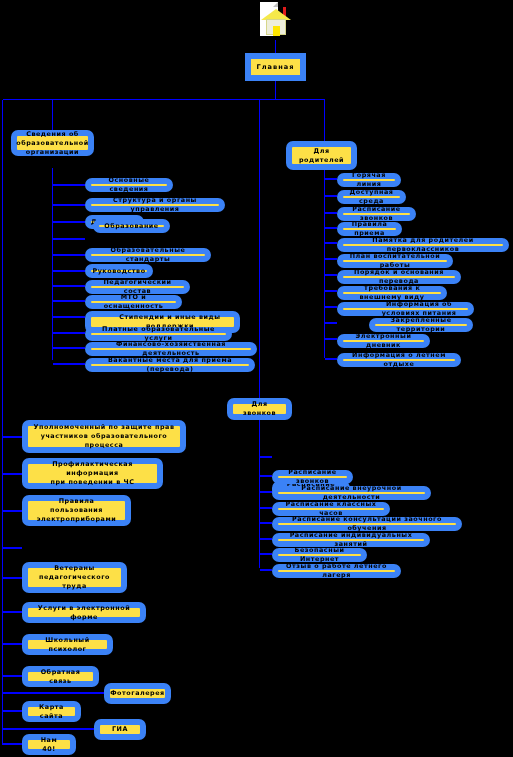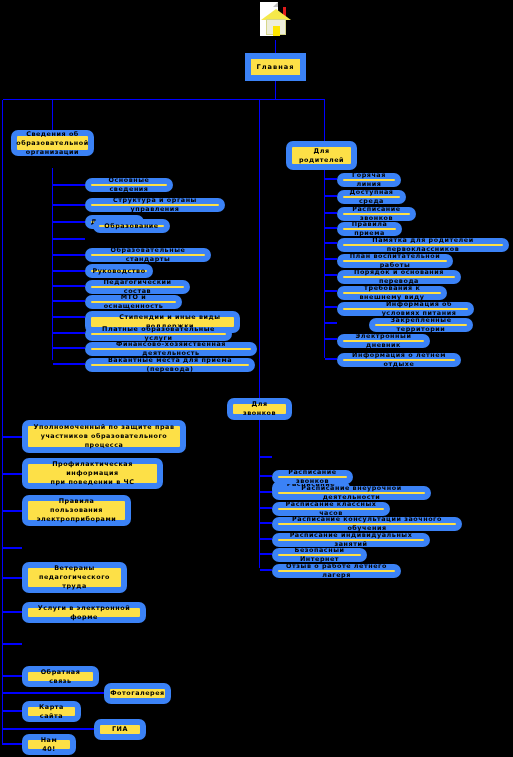--- a/index.html
+++ b/index.html
@@ -249,19 +249,20 @@
 
   <div class="node" style="left:22px; top:420px; width:164px; height:33px;">Уполномоченный по защите прав
 участников образовательного процесса</div>
   <div class="node" style="left:22px; top:458px; width:141px; height:31px;">Профилактическая информация
 при поведении в ЧС</div>
   <div class="node" style="left:22px; top:495px; width:109px; height:31px;">Правила пользования
 электроприборами</div>
   <div class="node" style="left:22px; top:562px; width:105px; height:31px;">Ветераны
 педагогического труда</div>
   <div class="node" style="left:22px; top:602px; width:124px; height:21px;">Услуги в электронной форме</div>
+  <div class="node" style="left:22px; top:634px; width:91px; height:21px;">Школьный психолог</div>
   <div class="node" style="left:22px; top:666px; width:77px; height:21px;">Обратная связь</div>
   <div class="node" style="left:104px; top:683px; width:67px; height:21px;">Фотогалерея</div>
   <div class="node" style="left:22px; top:701px; width:59px; height:21px;">Карта сайта</div>
   <div class="node" style="left:94px; top:719px; width:52px; height:21px;">ГИА</div>
   <div class="node" style="left:22px; top:734px; width:54px; height:21px;">Нам 40!</div>
 
 </div>
 
 </body></html>

